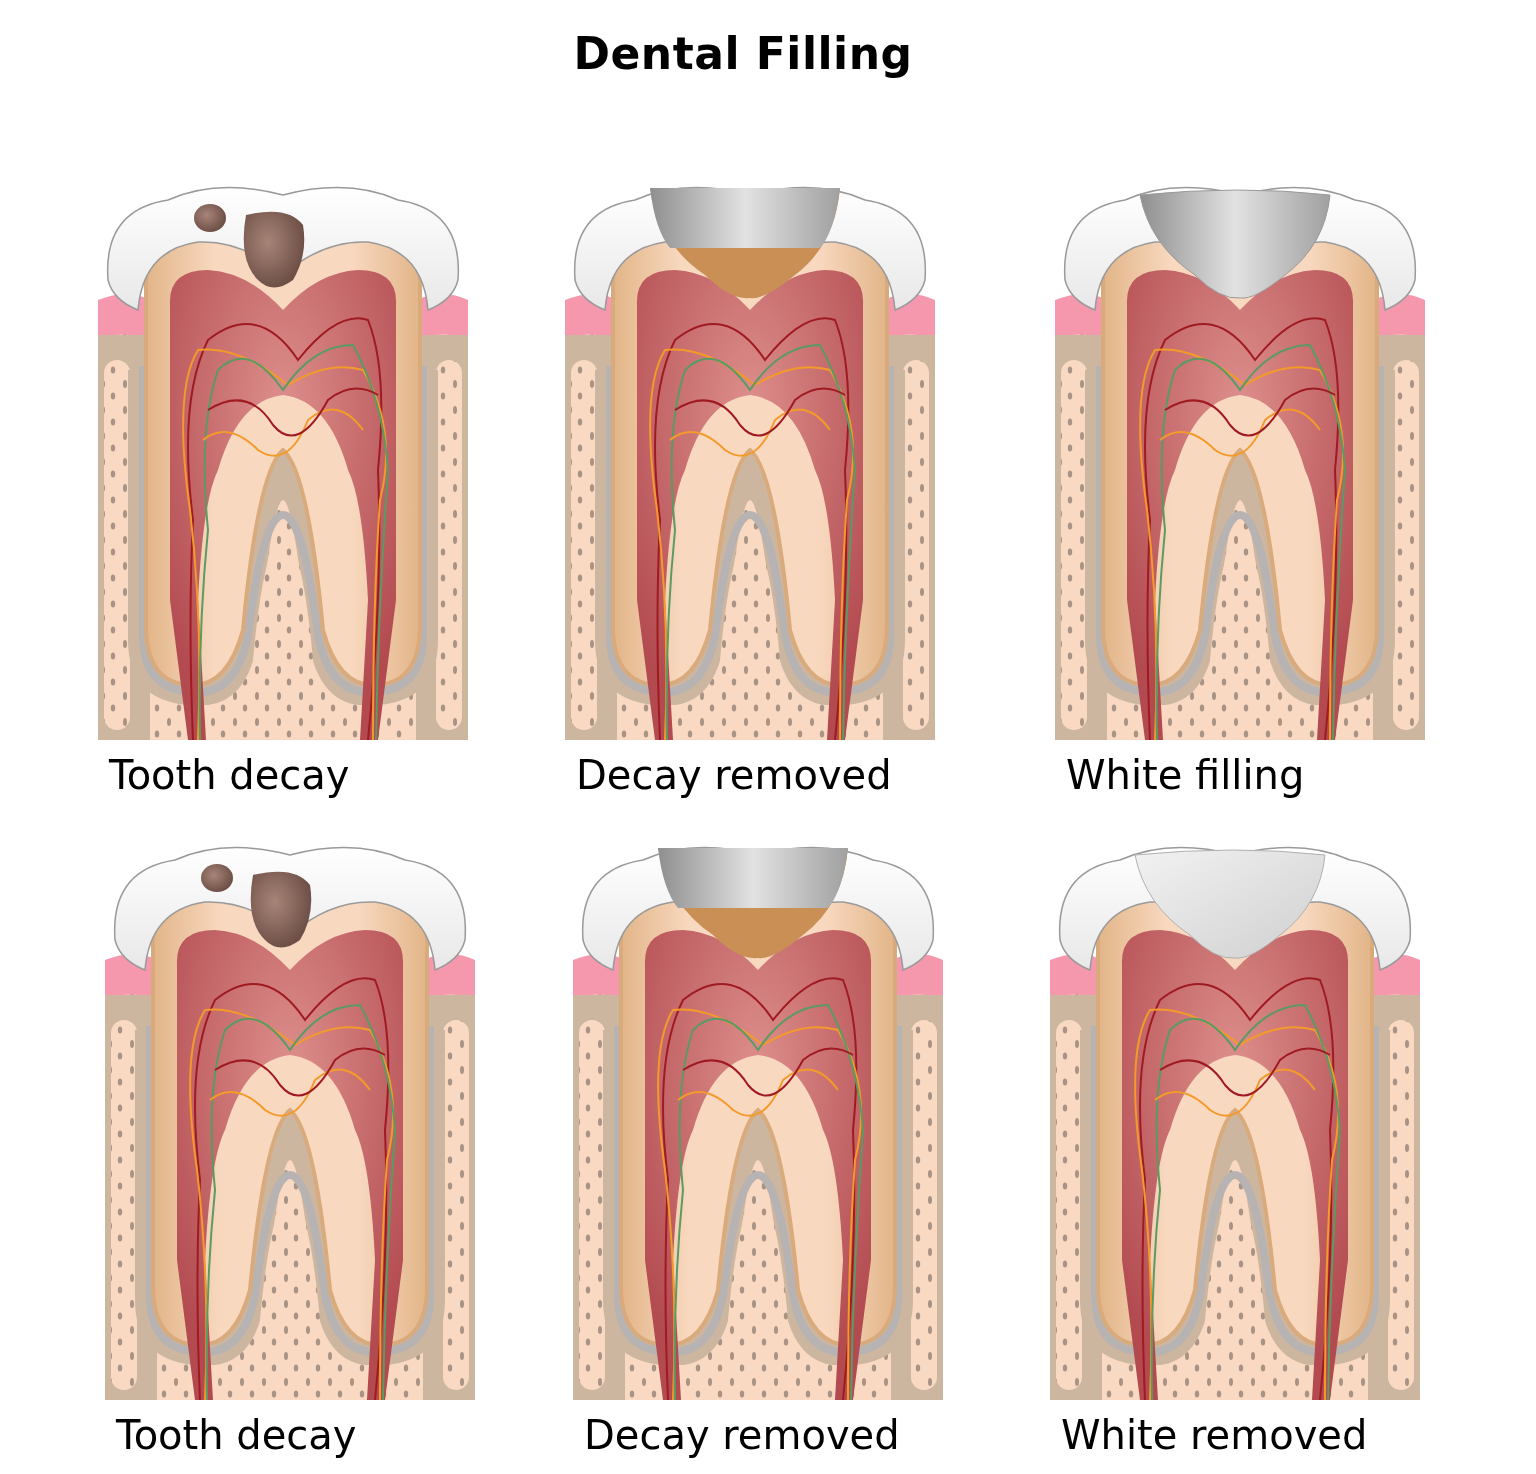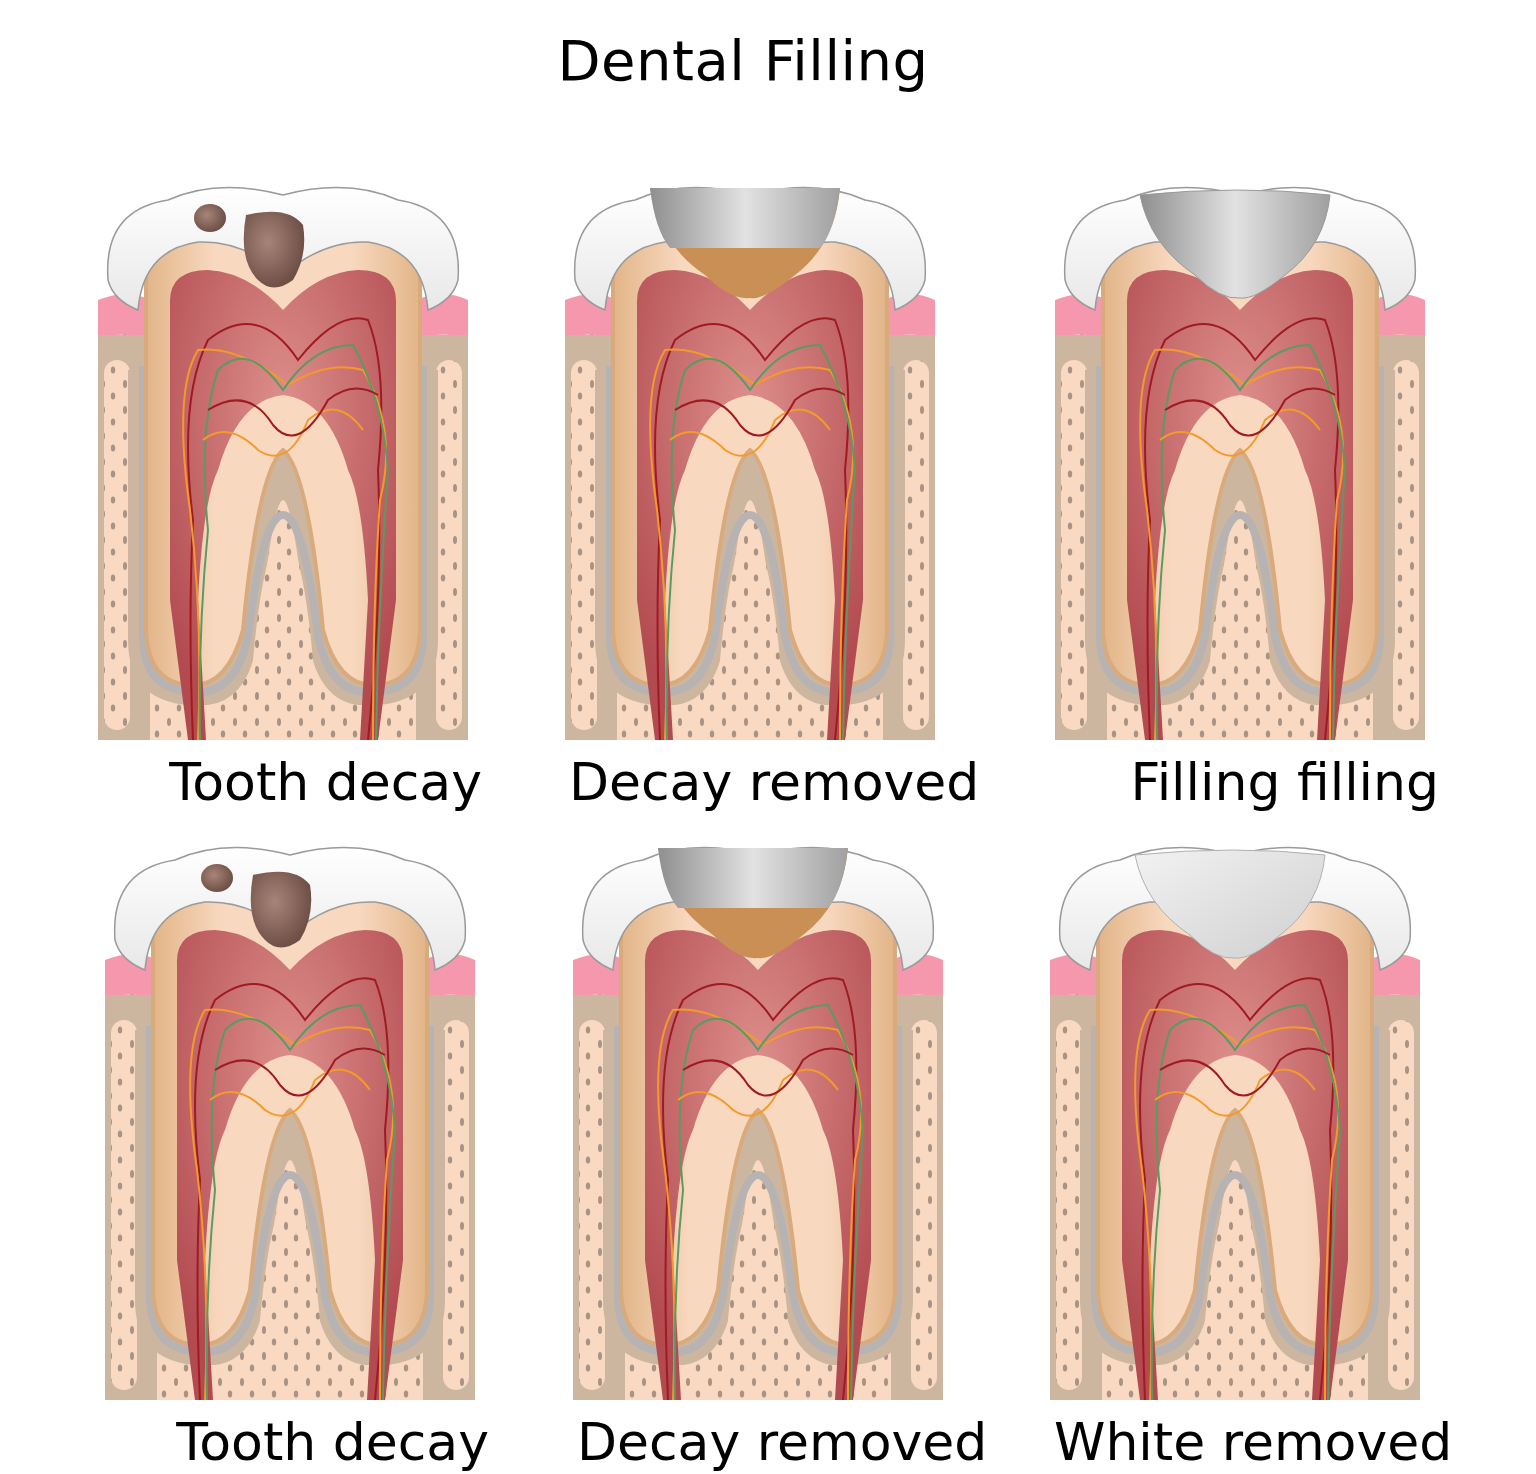--- a/index.html
+++ b/index.html
@@ -1,23 +1,23 @@
 <!DOCTYPE html>
 <html><head>
 <meta charset="utf-8">
 <style>
   html, body { margin:0; padding:0; background:#ffffff; }
   body { width:1536px; height:1474px; position:relative; overflow:hidden;
          font-family:"DejaVu Sans", "Liberation Sans", sans-serif; color:#000; }
   .title { position:absolute; left:0; top:28px; width:1486px; text-align:center;
-           font-size:56px; font-weight:400; letter-spacing:0.5px; }
+           font-size:44px; font-weight:700; letter-spacing:0.5px; }
   .panel { position:absolute; width:380px; height:620px; }
   .panel svg { position:absolute; left:0; top:0; width:380px; height:570px; }
-  .caption { position:absolute; left:9px; width:380px; text-align:right;
-             font-size:52px; top:582px; white-space:nowrap; }
+  .caption { position:absolute; left:16px; width:380px; text-align:left;
+             font-size:40px; top:582px; white-space:nowrap; }
 </style>
 </head>
 <body>
 
 <div class="title">Dental Filling</div>
 
 <svg width="0" height="0" style="position:absolute">
   <defs>
     <linearGradient id="dentinGrad" x1="0" x2="1" y1="0" y2="0">
       <stop offset="0" stop-color="#e2b588"></stop>
@@ -102,21 +102,21 @@
     <path d="M85 18 L275 18 Q270 60 255 78 L105 78 Q90 60 85 18 Z" fill="url(#silverGrad)"></path>
   </svg>
   <div class="caption">Decay removed</div>
 </div>
 
 <div class="panel" style="left:1050px;top:170px;">
   <svg viewBox="0 0 370 570">
     <use href="#toothBase"></use>
     <path d="M85 25 Q185 15 275 25 Q270 75 230 105 Q200 130 185 128 Q165 130 140 105 Q95 75 85 25 Z" fill="url(#silverGrad)" stroke="#9a9a9a" stroke-width="1"></path>
   </svg>
-  <div class="caption">Filling filling</div>
+  <div class="caption">White filling</div>
 </div>
 
 <div class="panel" style="left:100px;top:830px;">
   <svg viewBox="0 0 370 570">
     <use href="#toothBase"></use>
     <ellipse cx="112" cy="48" rx="16" ry="14" fill="url(#decayGrad)"></ellipse>
     <path d="M148 45 Q190 35 205 55 Q210 85 195 110 Q175 125 160 110 Q140 90 148 45 Z" fill="url(#decayGrad)"></path>
   </svg>
   <div class="caption">Tooth decay</div>
 </div>

